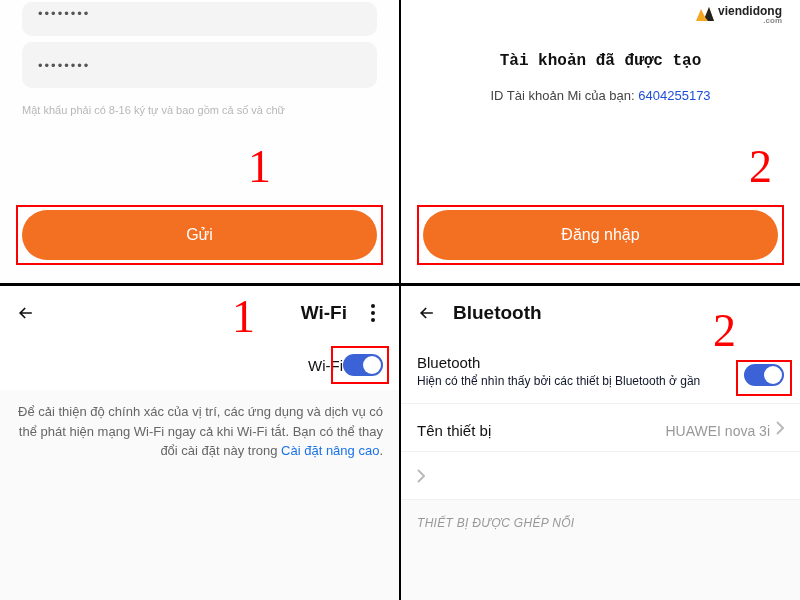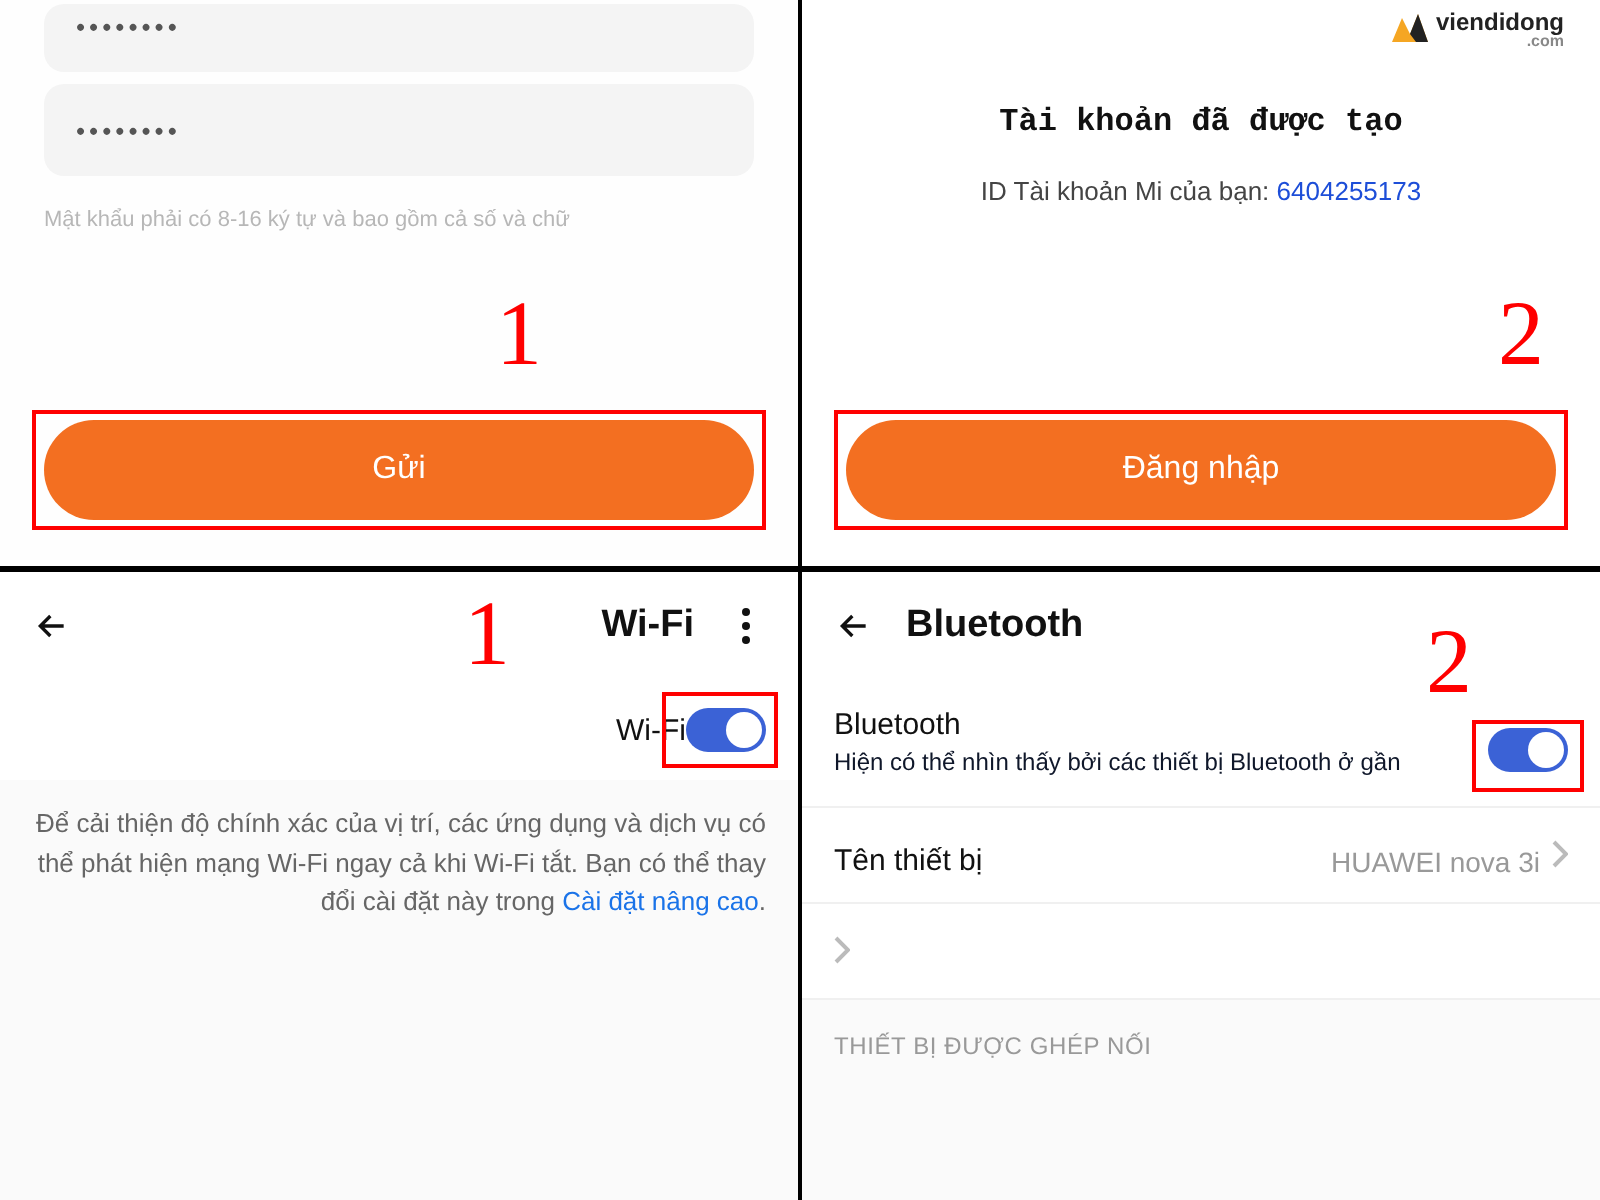--- a/index.html
+++ b/index.html
@@ -37,21 +37,21 @@
   .toggle-box { border: 2px solid #ff0000; padding: 6px 8px; position: absolute; }
   .desc { padding: 12px 16px; font-size: 13px; color: #666; line-height: 1.5; }
   .link { color: #1a73e8; }
 
   
   .p4 { background: #fafafa; }
   .row4 { background: #fff; padding: 12px 16px; display: flex; align-items: flex-end; border-bottom: 1px solid #f0f0f0; min-height: 48px; }
   .row4 .col { flex: 1; }
   .row4 .val { color: #999; font-size: 14px; margin-right: 6px; }
   .chev { color: #bbb; }
-  .section-lbl { padding: 16px 16px 6px; font-size: 12px; color: #999; letter-spacing: 0.3px; }
+  .section-lbl { padding: 16px 16px 6px; font-size: 12px; color: #999; letter-spacing: 0.3px; font-style: italic; }
 </style>
 </head>
 <body>
 
 <div class="panel p1">
   <div class="pw-field">••••••••</div>
   <div class="pw-field">••••••••</div>
   <div class="hint">Mật khẩu phải có 8-16 ký tự và bao gồm cả số và chữ</div>
   <div class="step-num" style="left:248px; top:140px;">1</div>
   <div class="btn-wrap highlight">

